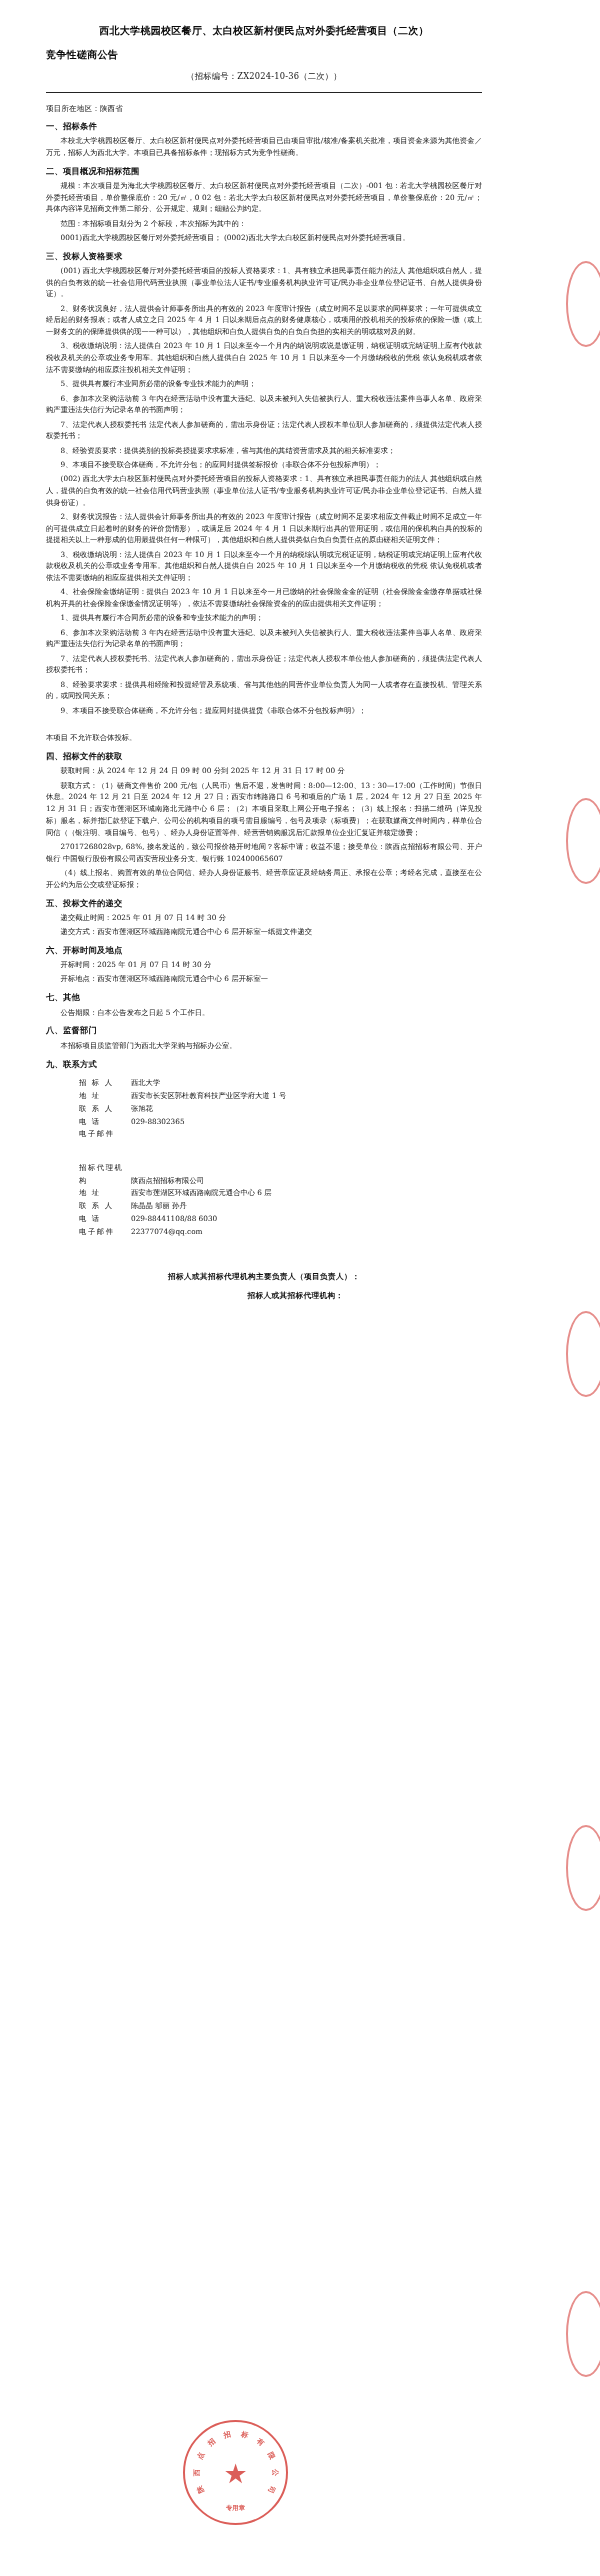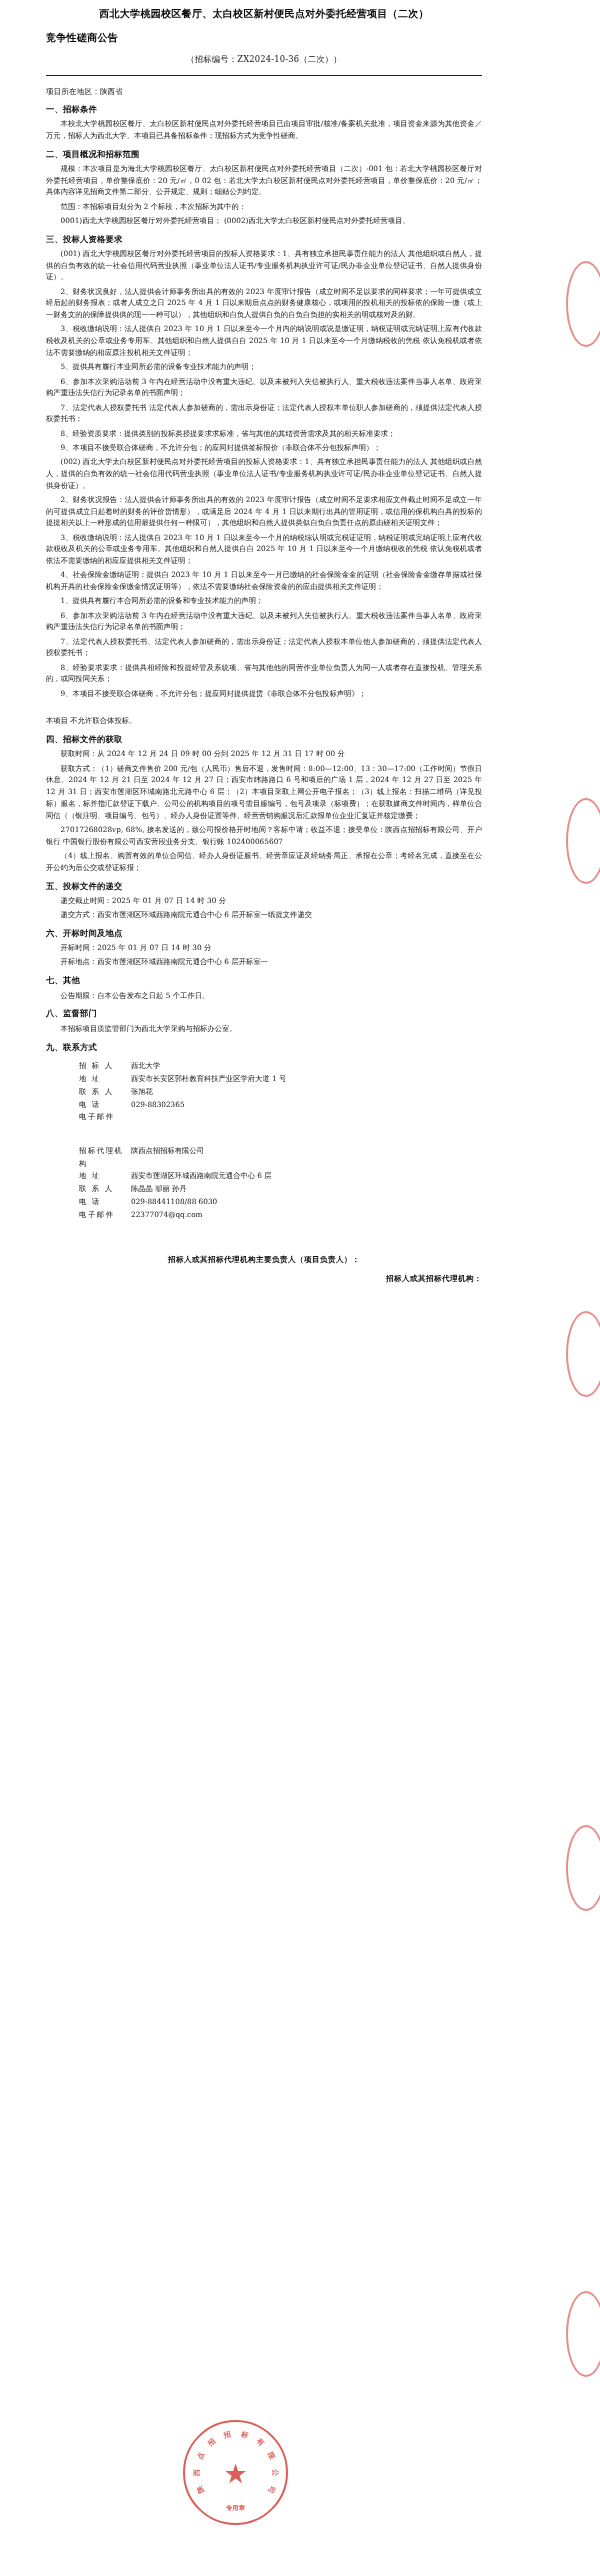--- a/index.html
+++ b/index.html
@@ -12,21 +12,21 @@
     min-height: 2576px;
     font-family: "DejaVu Sans", "Liberation Sans", sans-serif;
     color: #111;
     position: relative;
   }
   .page {
     width: 528px;
     min-height: 2576px;
     position: relative;
     box-sizing: border-box;
-    padding: 5px 46px 32px 46px;
+    padding: 22px 46px 32px 46px;
   }
   .doc-title {
     text-align: center;
     font-family: "DejaVu Serif", "Liberation Serif", serif;
     font-size: 10px;
     font-weight: bold;
     line-height: 1.7;
     letter-spacing: 0.3px;
     color: #0a0a0a;
   }
@@ -82,40 +82,41 @@
   .spacer-md { height: 11px; }
   .spacer-lg { height: 20.5px; }
   .contact-block {
     font-family: "DejaVu Serif", "Liberation Serif", serif;
     font-size: 7.3px;
     line-height: 1.75;
     margin-left: 33px;
   }
   .contact-row {
     display: flex;
+    align-items: flex-end;
   }
   .contact-label {
     width: 52px;
     flex: 0 0 52px;
     letter-spacing: 1.6px;
   }
   .contact-val {
     flex: 1 1 auto;
   }
   .sign-block {
     margin-top: 28.4px;
     font-family: Liberation Serif, serif;
     font-size: 7.6px;
     font-weight: bold;
     text-align: center;
     line-height: 2.6;
     letter-spacing: 0.4px;
   }
   .sign-line-2 {
-    text-align: right;
+    text-align: center;
     margin-left: 63px;
   }
   
   .seal {
     position: absolute;
     border-radius: 50%;
     border: 2.4px solid #d2322b;
     color: #d2322b;
     opacity: 0.78;
     pointer-events: none;

